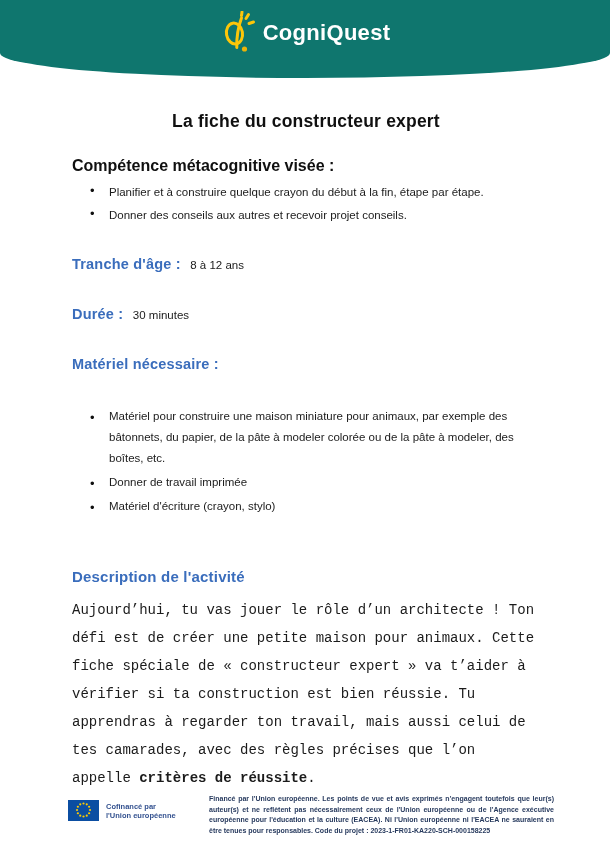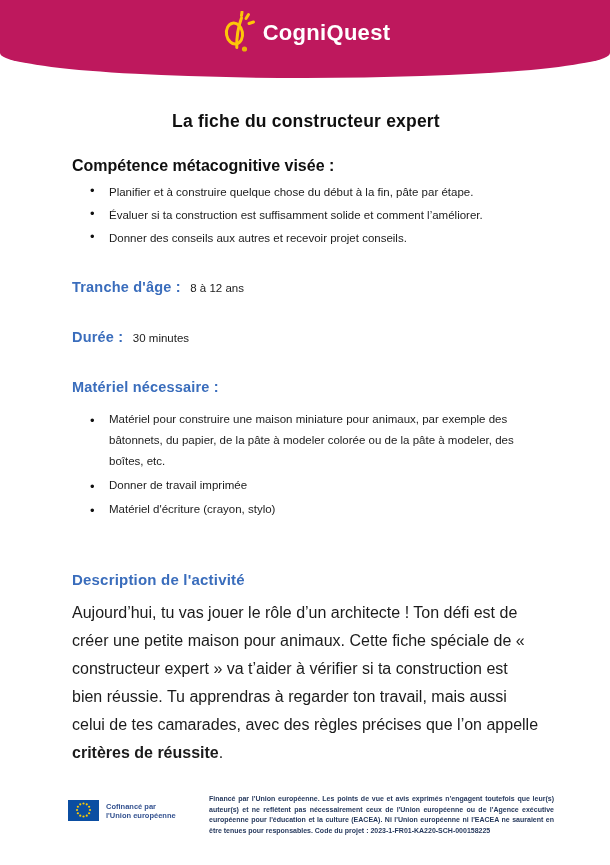--- a/index.html
+++ b/index.html
@@ -8,21 +8,21 @@
     width: 610px; height: 865px;
     background: #ffffff;
     font-family: "Liberation Sans", sans-serif;
     color: #1b1b1b;
     position: relative;
     overflow: hidden;
   }
   
   .banner {
     width: 610px; height: 78px;
-    background: #be185d;
+    background: #0f766e;
     border-radius: 0 0 52% 52% / 0 0 26px 26px;
     display: flex; align-items: center; justify-content: center;
     padding-bottom: 12px;
   }
   .brand { display: flex; align-items: center; gap: 7px; }
   .brand-name {
     color: #ffffff; font-size: 22px; font-weight: bold; letter-spacing: .3px;
   }
   
   .content { padding: 0 70px 0 72px; }
@@ -47,29 +47,30 @@
     font-size: 13px; color: #101010;
   }
   ul.bullets.loose li { line-height: 21px; margin-bottom: 3px; }
   ul.bullets.loose li::before { top: 1px; }
   .info-row { margin-top: 32px; }
   .blue-label {
     color: #3a6dbc; font-size: 14.5px; font-weight: bold; letter-spacing: .2px;
   }
   .inline-value { font-size: 11.5px; color: #1b1b1b; margin-left: 5px; }
   .materials { margin-top: 33px; }
-  .materials ul.bullets { margin-top: 14px; }
+  .materials ul.bullets { margin-top: 34px; }
   .description { margin-top: 51px; }
   .description-heading {
     color: #3a6dbc; font-size: 15px; font-weight: bold; letter-spacing: .2px; margin-top: 25px;
   }
   .description p {
     margin: 11px 0 12px 0;
-    font-size: 16px; line-height: 28px;
+    font-size: 14px; line-height: 28px;
     color: #1b1b1b;
+    font-family: Liberation Mono, monospace;
   }
   .description p .bold { font-weight: bold; }
   
   .footer {
     position: absolute; left: 68px; top: 794px;
     display: flex; align-items: flex-start; gap: 27px;
     width: 486px;
   }
   .eu-logo { display: flex; gap: 7px; align-items: flex-start; width: 114px; flex: 0 0 auto; margin-top: 6px; }
   .eu-caption {
@@ -103,22 +104,21 @@
     <span class="brand-name">CogniQuest</span>
   </div>
 </header>
 
 <main class="content">
   <h1 class="page-title">La fiche du constructeur expert</h1>
 
   <section class="competence">
     <div class="black-label">Compétence métacognitive visée :</div>
     <ul class="bullets">
-      <li>Planifier et à construire quelque chose du début à la fin, pâte par étape.</li>
-      <li>Évaluer si ta construction est suffisamment solide et comment l’améliorer.</li>
+      <li>Planifier et à construire quelque crayon du début à la fin, étape par étape.</li>
       <li>Donner des conseils aux autres et recevoir projet conseils.</li>
     </ul>
   </section>
 
   <section class="info-row">
     <span class="blue-label">Tranche d'âge :</span>
     <span class="inline-value">8 à 12 ans</span>
   </section>
 
   <section class="info-row">

